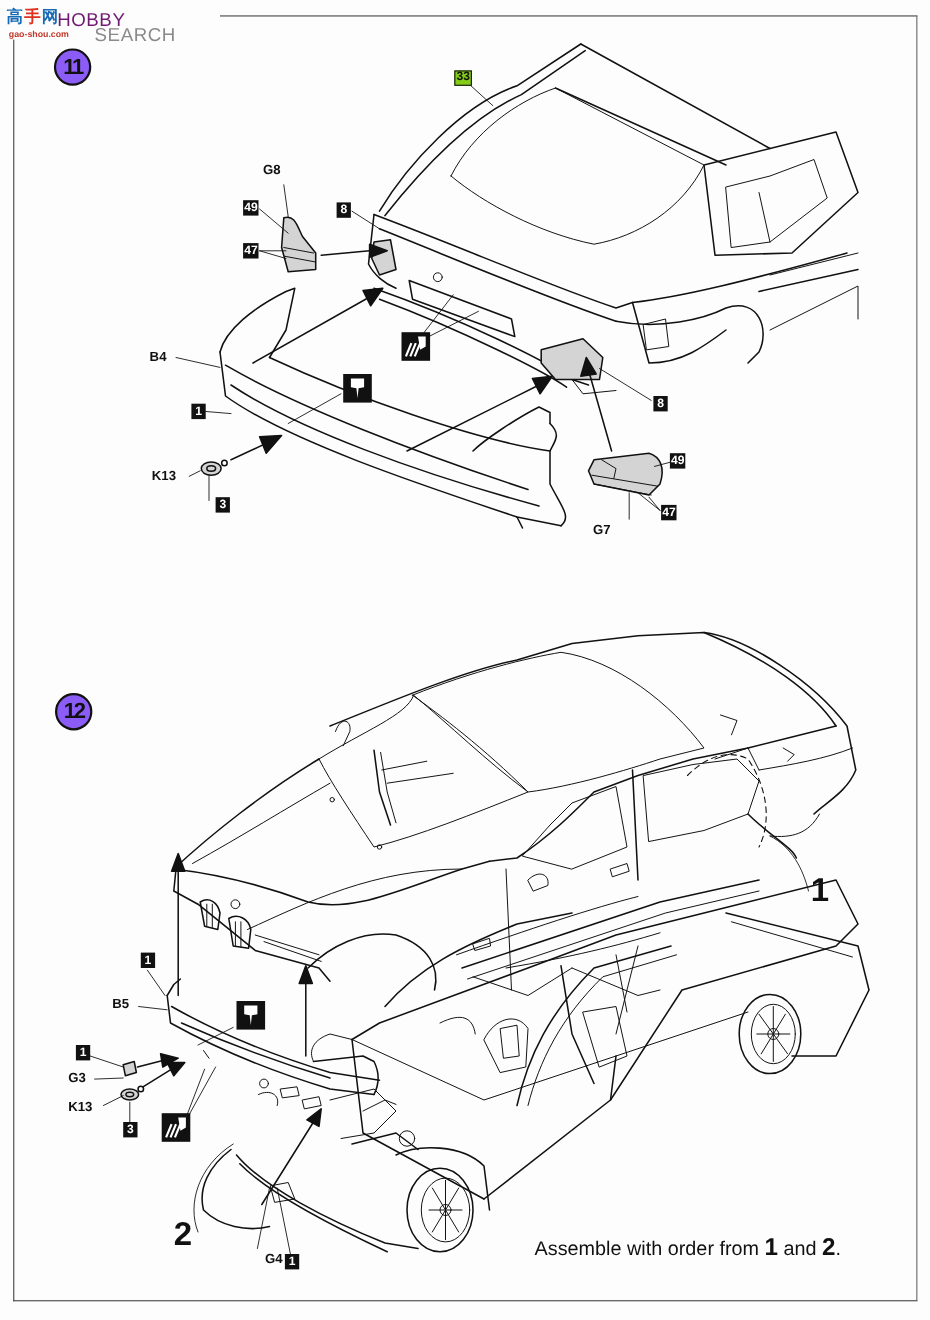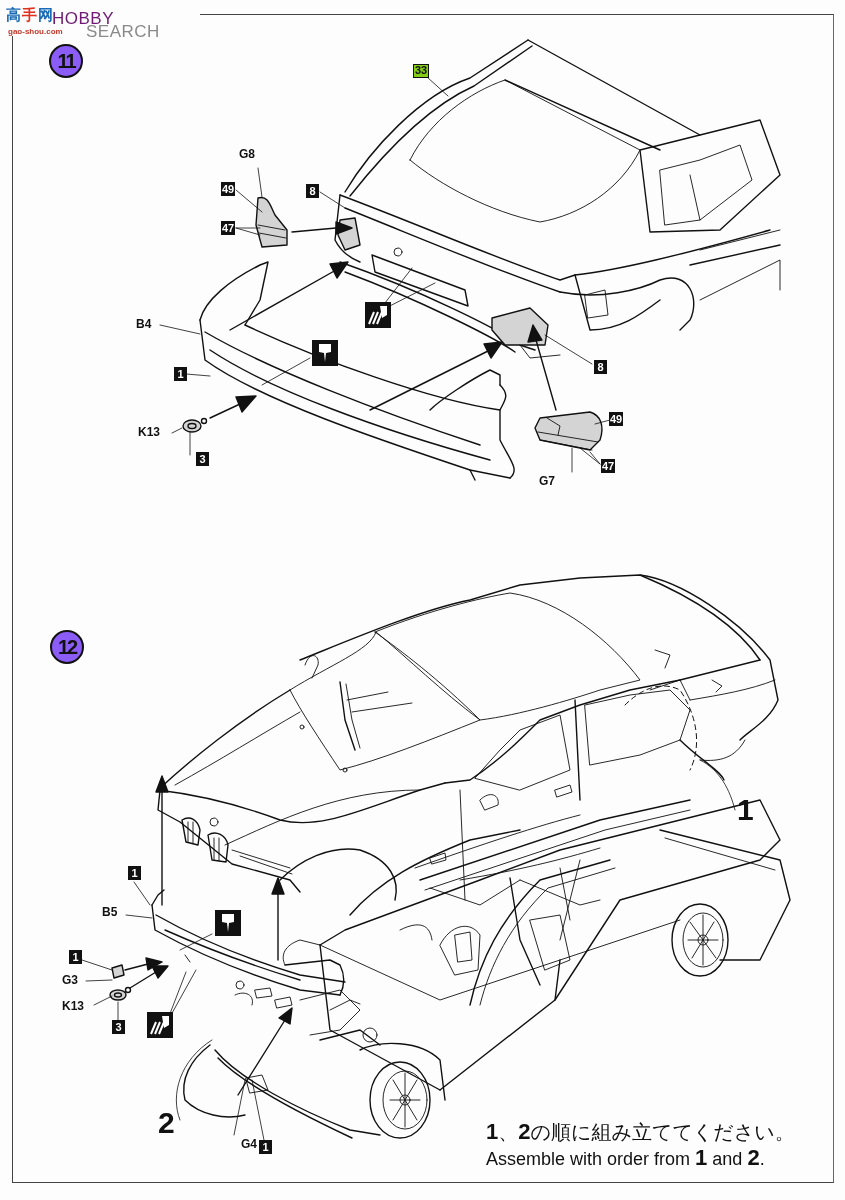--- a/index.html
+++ b/index.html
@@ -357,19 +357,16 @@
     </svg>
 </div>
 <div class="paint-icon" style="left:147px;top:1012px;">
   <svg width="26" height="26" viewBox="0 0 26 26">
       <path d="M4 22 L9 10 M8 22 L13 10 M12 22 L17 10" stroke="#fff" stroke-width="2"></path>
       <path d="M15 4 L22 4 L22 13 L17 16 Z" fill="#fff"></path>
     </svg>
 </div>
 
 <div class="note">
-  <div class="jp">
-    <b>1</b><span>、</span><b>2</b><span>の順に組み立ててください。</span>
-  </div>
   <div class="en">
     <span>Assemble with order from </span><b>1</b><span> and </span><b>2</b><span>.</span>
   </div>
 </div>
 
 </body></html>

